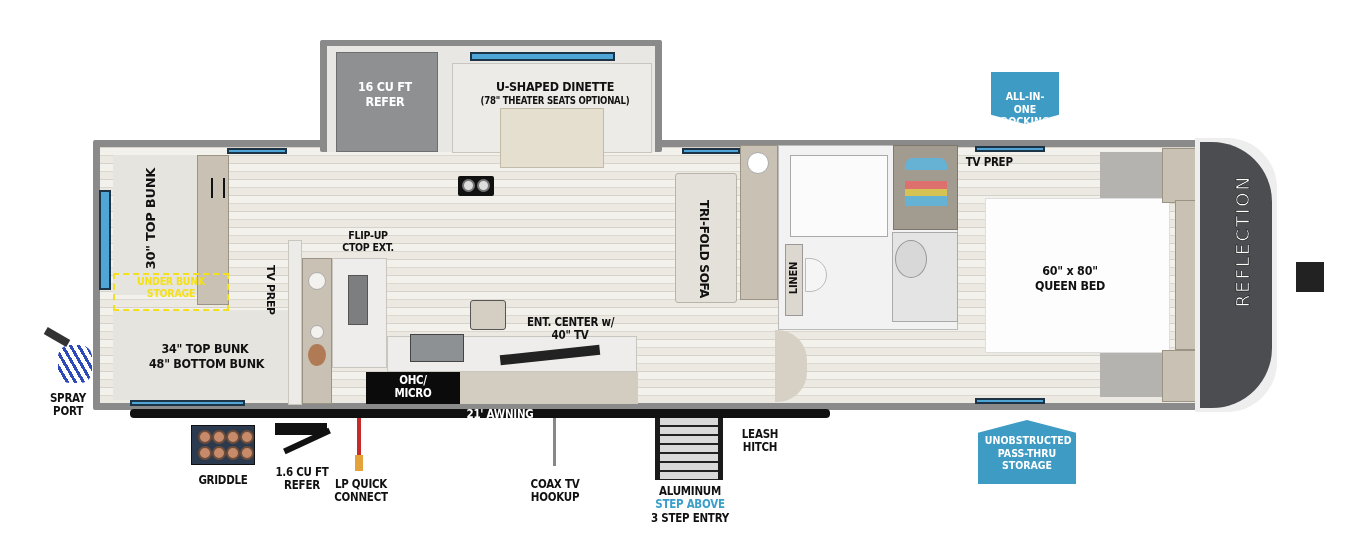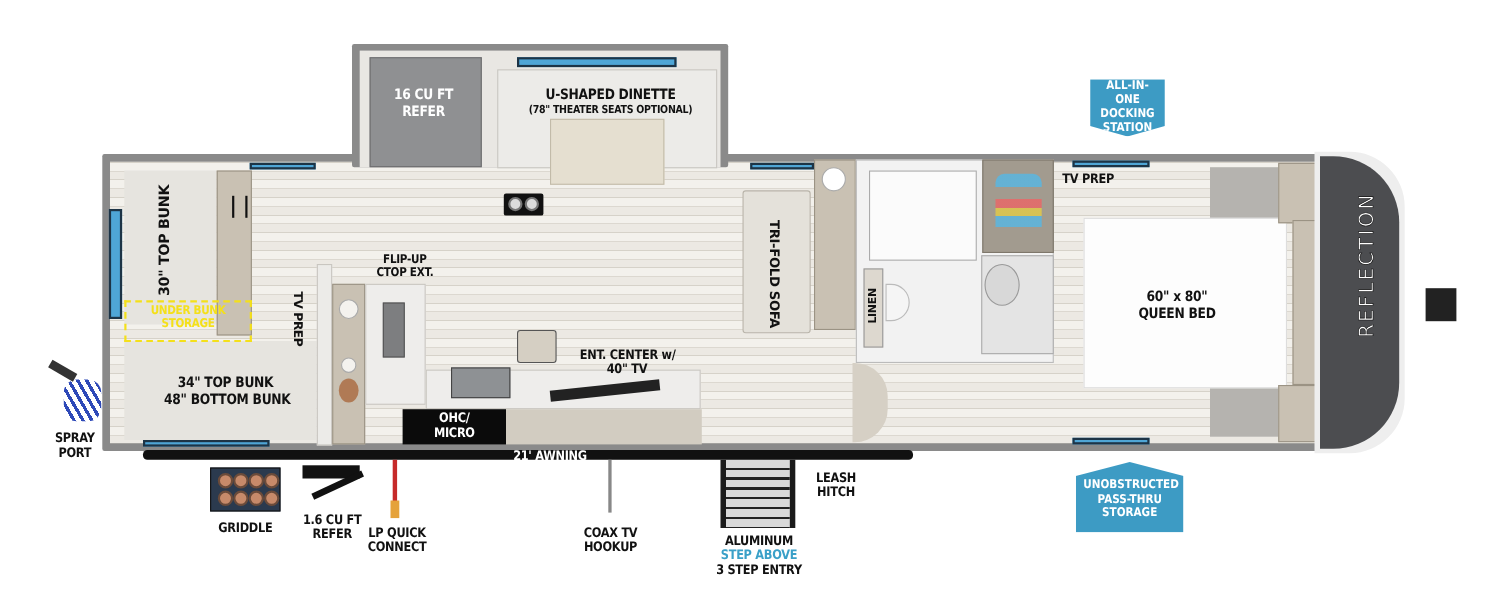--- a/index.html
+++ b/index.html
@@ -128,21 +128,21 @@
 </div>
 <div class="abs cab" style="left:1162px;top:148px;width:38px;height:55px;"></div>
 <div class="abs cab" style="left:1162px;top:350px;width:38px;height:52px;"></div>
 <div class="abs cab" style="left:1175px;top:200px;width:25px;height:150px;"></div>
 
 <div class="abs" style="left:1195px;top:138px;width:82px;height:274px;background:#eeeeee;border-radius:0 50px 50px 0;"></div>
 <div class="abs" style="left:1200px;top:142px;width:72px;height:266px;background:#4c4d50;border-radius:0 60px 60px 0;"></div>
 <div class="abs" style="left:1296px;top:262px;width:28px;height:30px;background:#222;"></div>
 <div class="abs" style="left:1232px;top:175px;writing-mode:vertical-rl;transform:rotate(180deg);color:#fff;font-family:'DejaVu Sans',sans-serif;font-size:18px;letter-spacing:2px;-webkit-text-stroke:0.5px #000;">REFLECTION</div>
 
-<div class="callout" style="left:991px;top:72px;width:68px;height:44px;padding-top:0;clip-path:polygon(0 0,100% 0,100% 82%,50% 100%,0 82%);height:52px;">
+<div class="callout" style="left:991px;top:72px;width:68px;height:44px;padding-top:19px;clip-path:polygon(0 0,100% 0,100% 82%,50% 100%,0 82%);height:52px;">
   <span>ALL-IN-ONE</span>
   <span>DOCKING</span>
   <span>STATION</span>
 </div>
 <div class="callout" style="left:978px;top:420px;width:98px;height:64px;padding-top:15px;clip-path:polygon(0 20%,50% 0,100% 20%,100% 100%,0 100%);">
   <span>UNOBSTRUCTED</span>
   <span>PASS-THRU</span>
   <span>STORAGE</span>
 </div>
 

